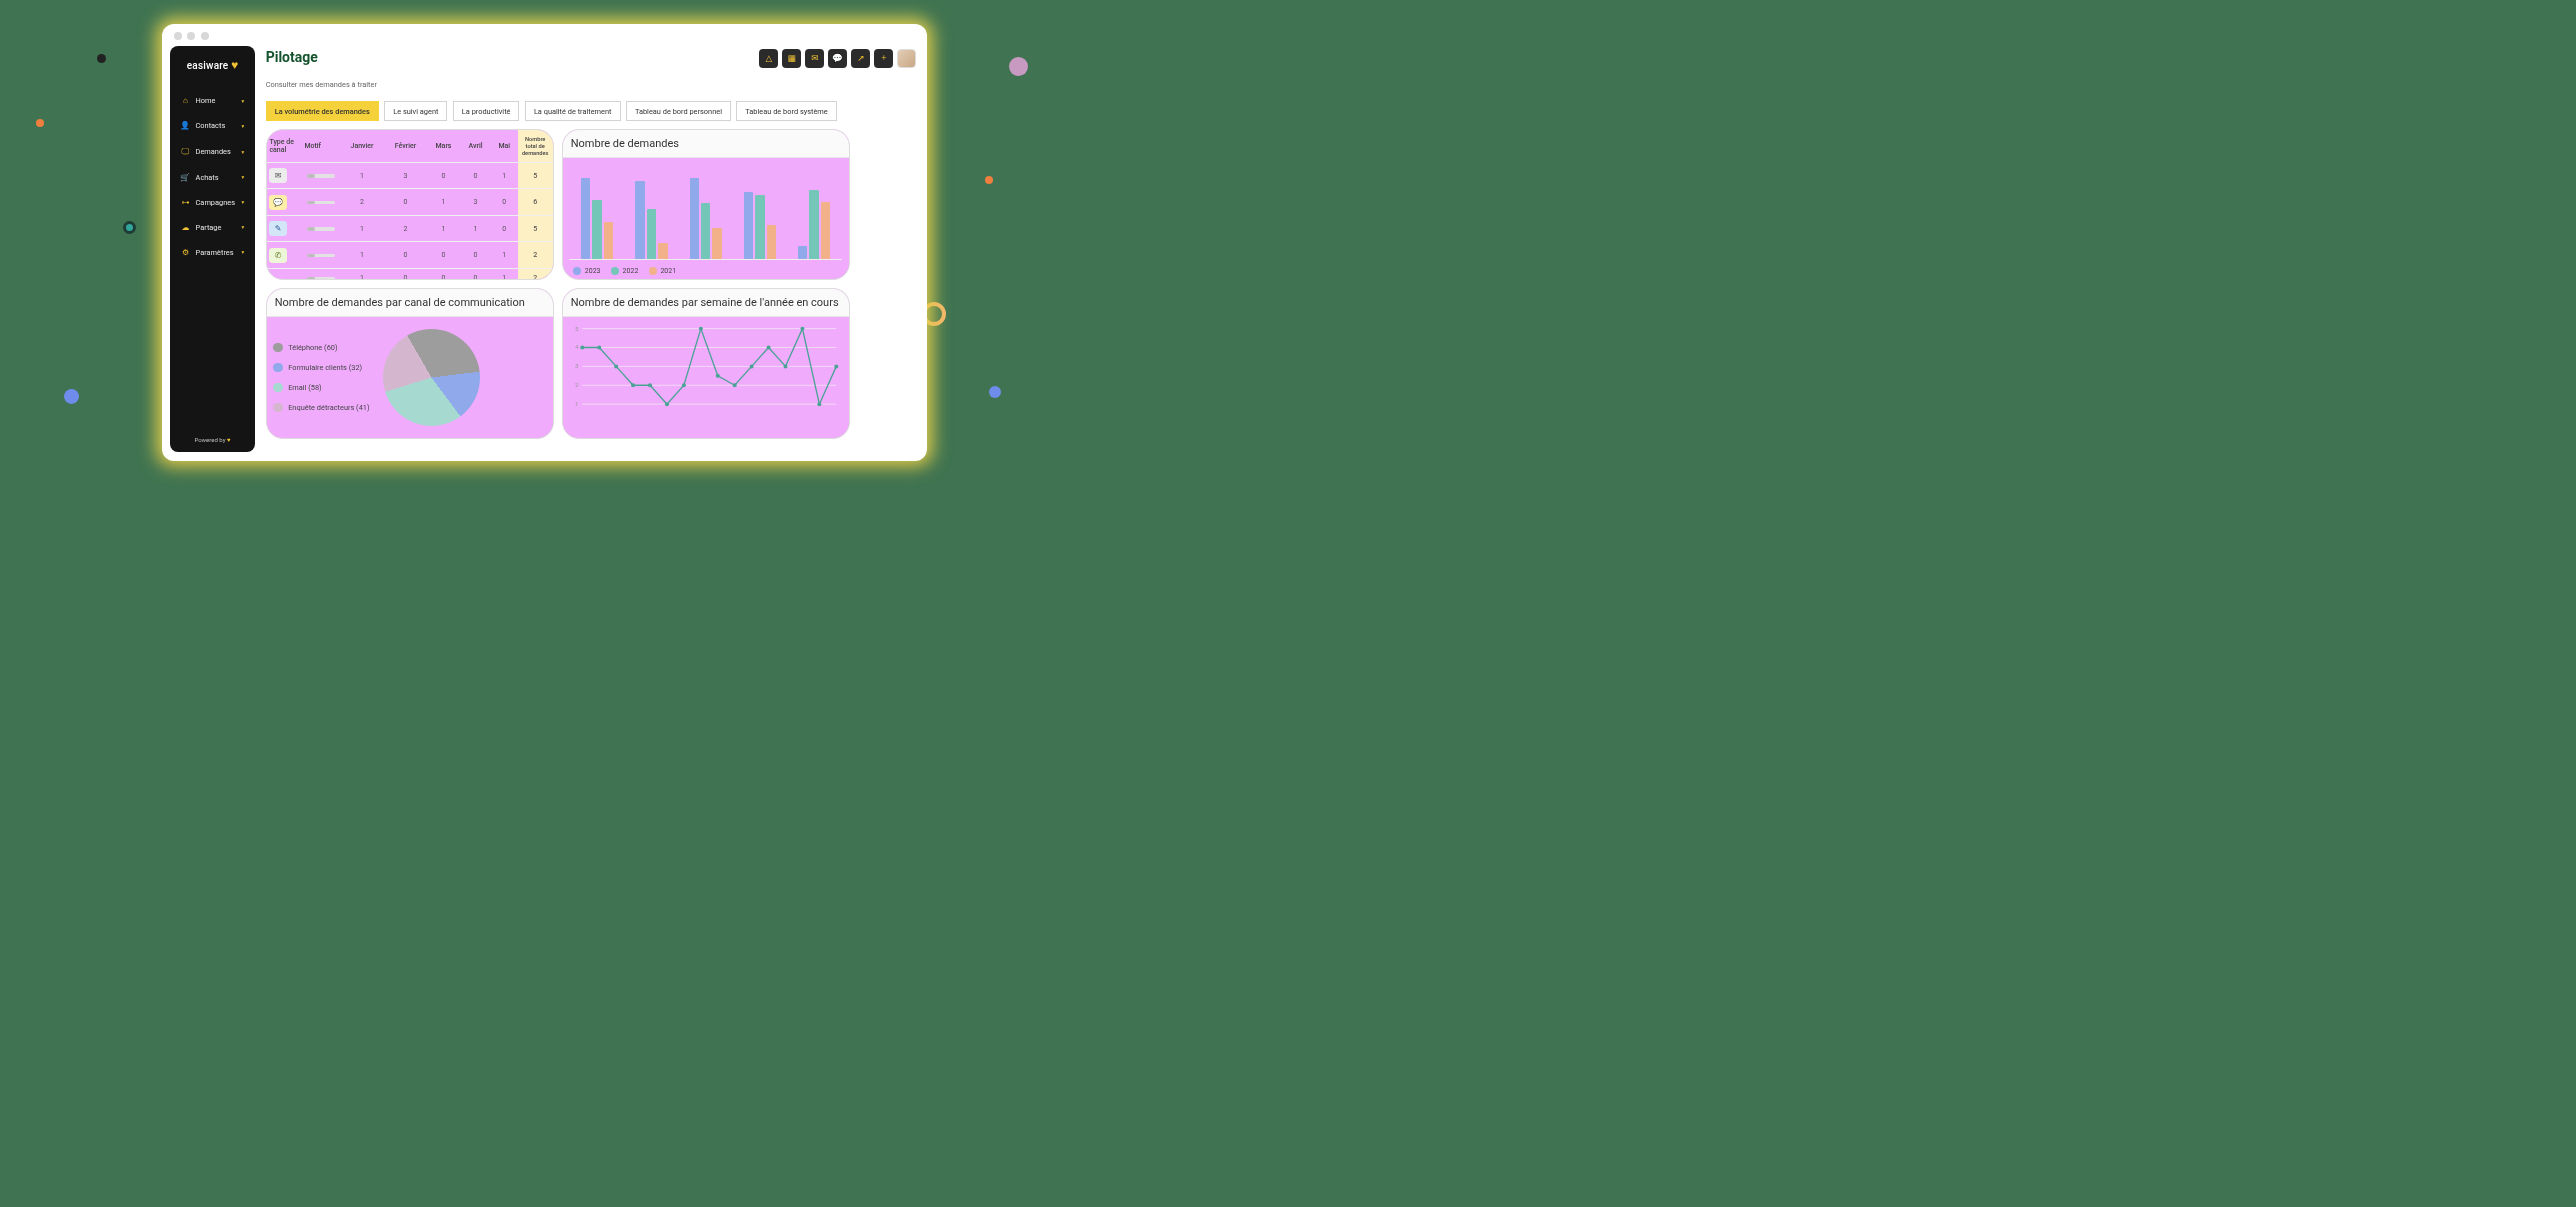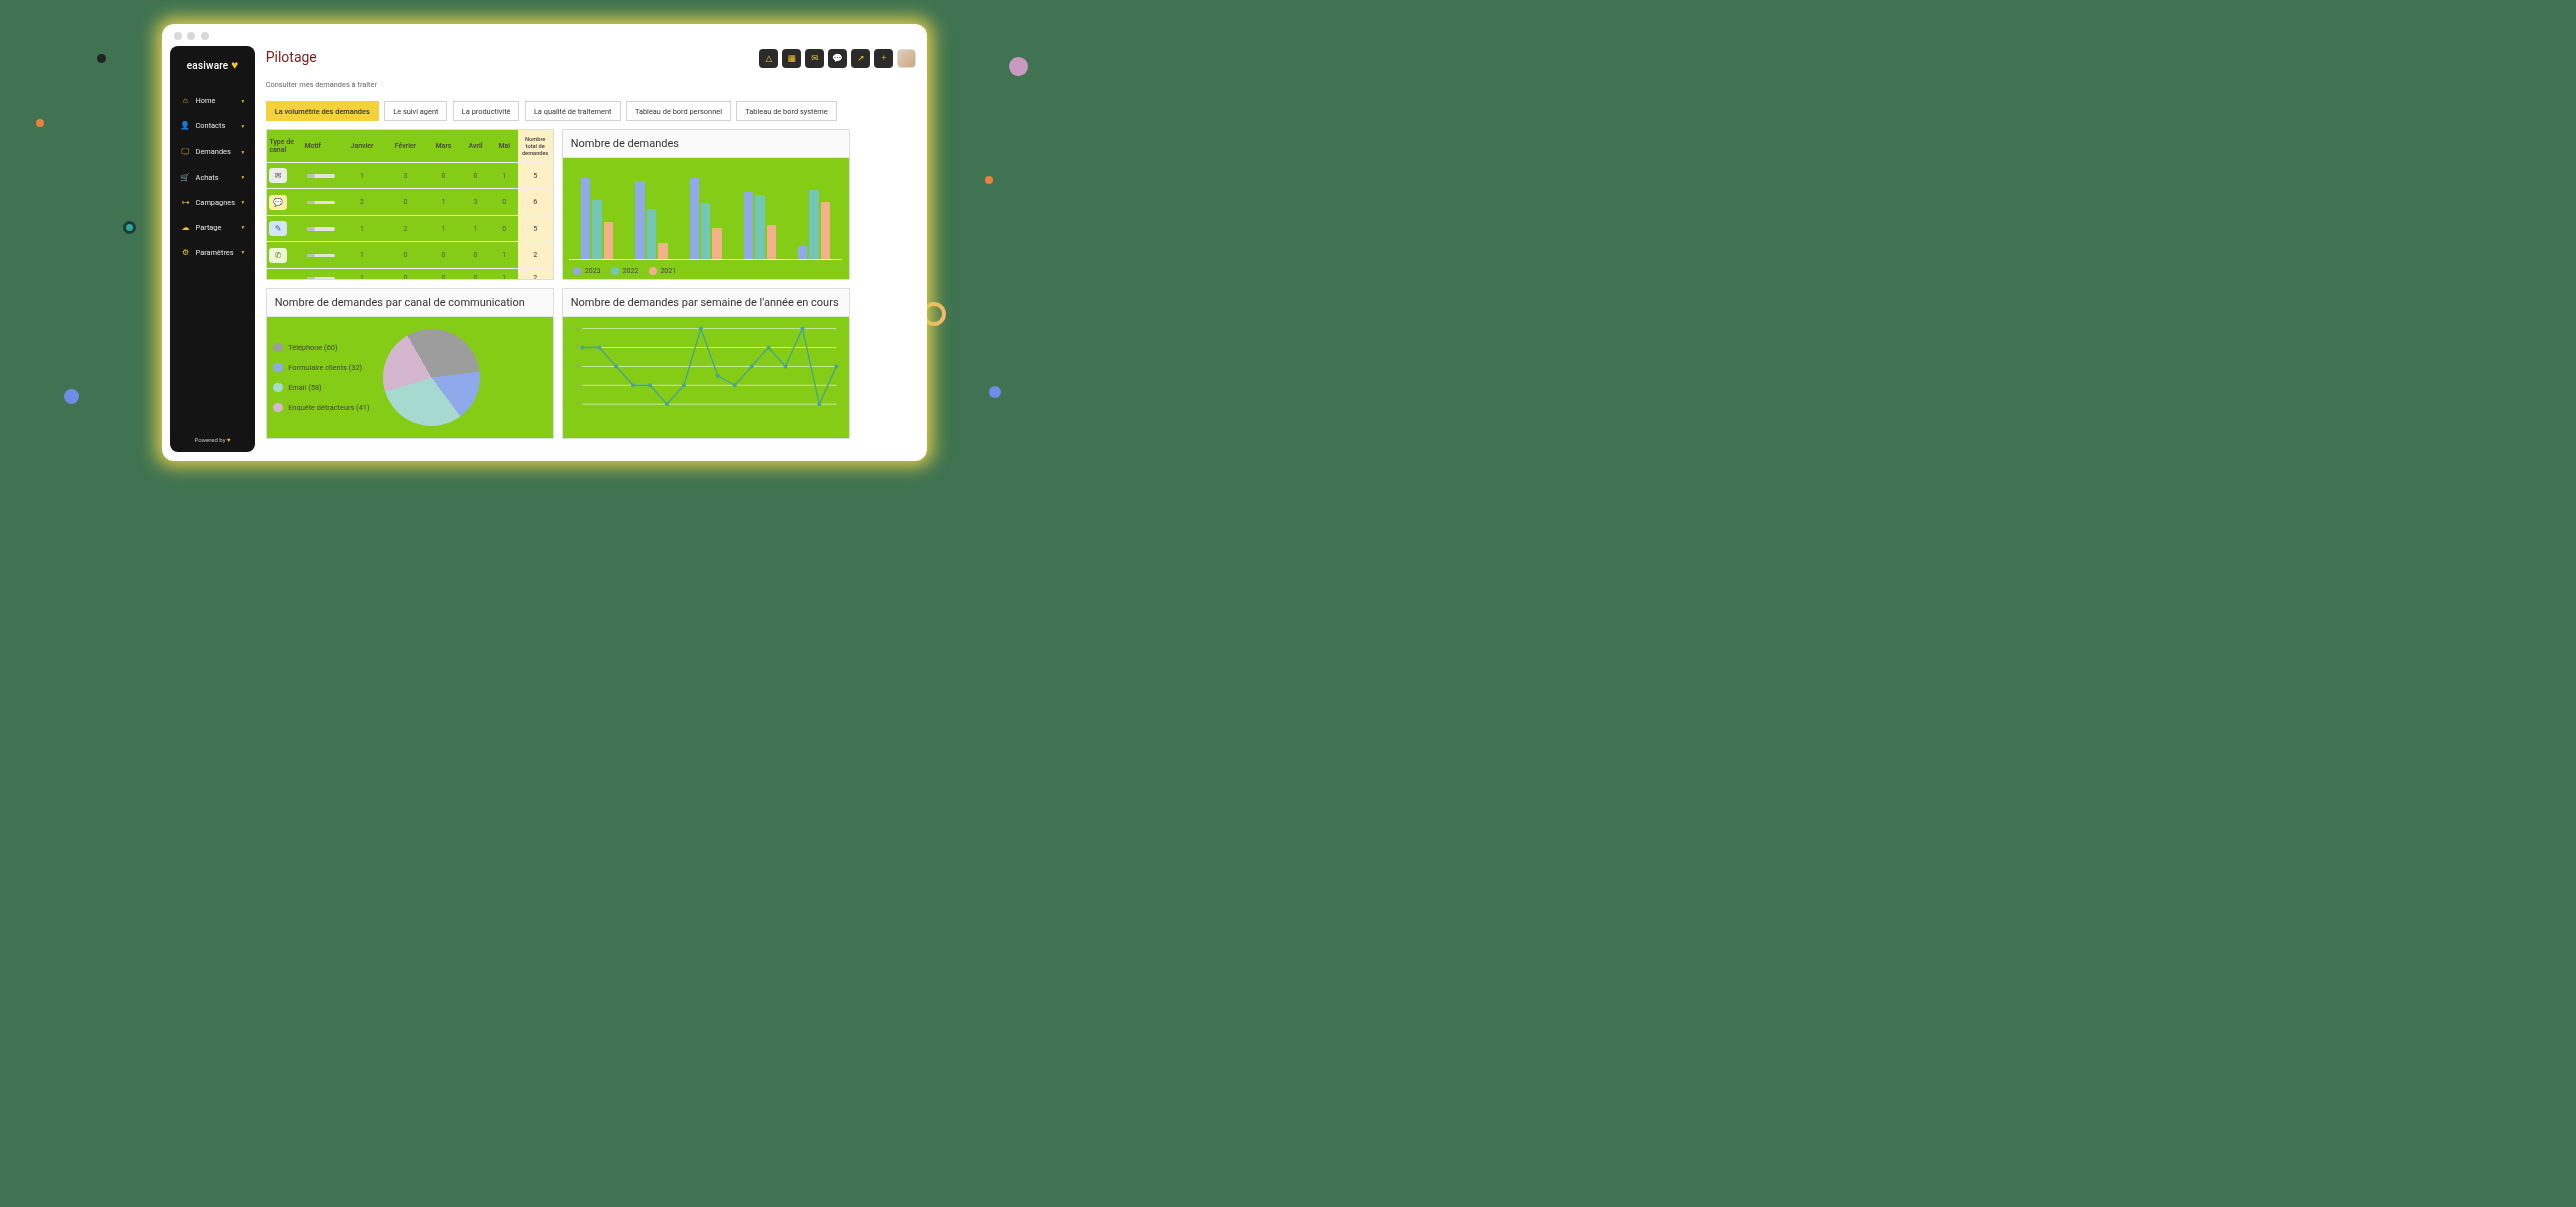--- a/index.html
+++ b/index.html
@@ -60,21 +60,21 @@
 }
 .nav-icon { width: 9.4px; color: #f1c233; text-align: center; font-size: 8px; }
 .nav-caret { margin-left: auto; color: #f1c233; font-size: 5.4px; }
 .powered {
   margin-top: auto; text-align: center;
   font-size: 6px; color: #bdbdbd;
 }
 .powered .heart { color: #f1c233; }
 .main { flex: 1; display: flex; flex-direction: column; overflow: hidden; padding: 2.7px 2.7px 0 2.7px; }
 .header-row { display: flex; align-items: flex-start; justify-content: space-between; margin-bottom: 2.7px; }
-.page-title { font-size: 14px; font-weight: 400; color: #7f1d1d; }
+.page-title { font-size: 14px; font-weight: 700; color: #14532d; }
 .page-subtitle { font-size: 7.4px; color: #666; margin-top: 15px; }
 .header-icons { display: flex; gap: 4px; align-items: center; }
 .hicon {
   width: 19px; height: 19px; border-radius: 4px;
   background: #2b2b2b; color: #f1c233;
   display: flex; align-items: center; justify-content: center;
   font-size: 8.7px; cursor: pointer;
 }
 .avatar {
   width: 19px; height: 19px; border-radius: 4px;
@@ -89,22 +89,22 @@
 }
 .tab.active { background: #f5d23b; border-color: #f5d23b; font-weight: 500; }
 .grid {
   display: grid;
   grid-template-columns: 288px 288px;
   grid-template-rows: 151px 151px;
   gap: 8px;
 }
 .card {
   border: 0.7px solid #dcdcdc;
-  border-radius: 1px;
-  background: #84cc16;
+  border-radius: 17px;
+  background: #f0abfc;
   overflow: hidden;
   display: flex; flex-direction: column;
 }
 .card-header {
   font-size: 11px; color: #333;
   padding: 6.7px 8px;
   border-bottom: 0.7px solid #e5e5e5;
   background: #fafafa;
 }
 .card-body { flex: 1; padding: 5.4px 6.7px; position: relative; }

